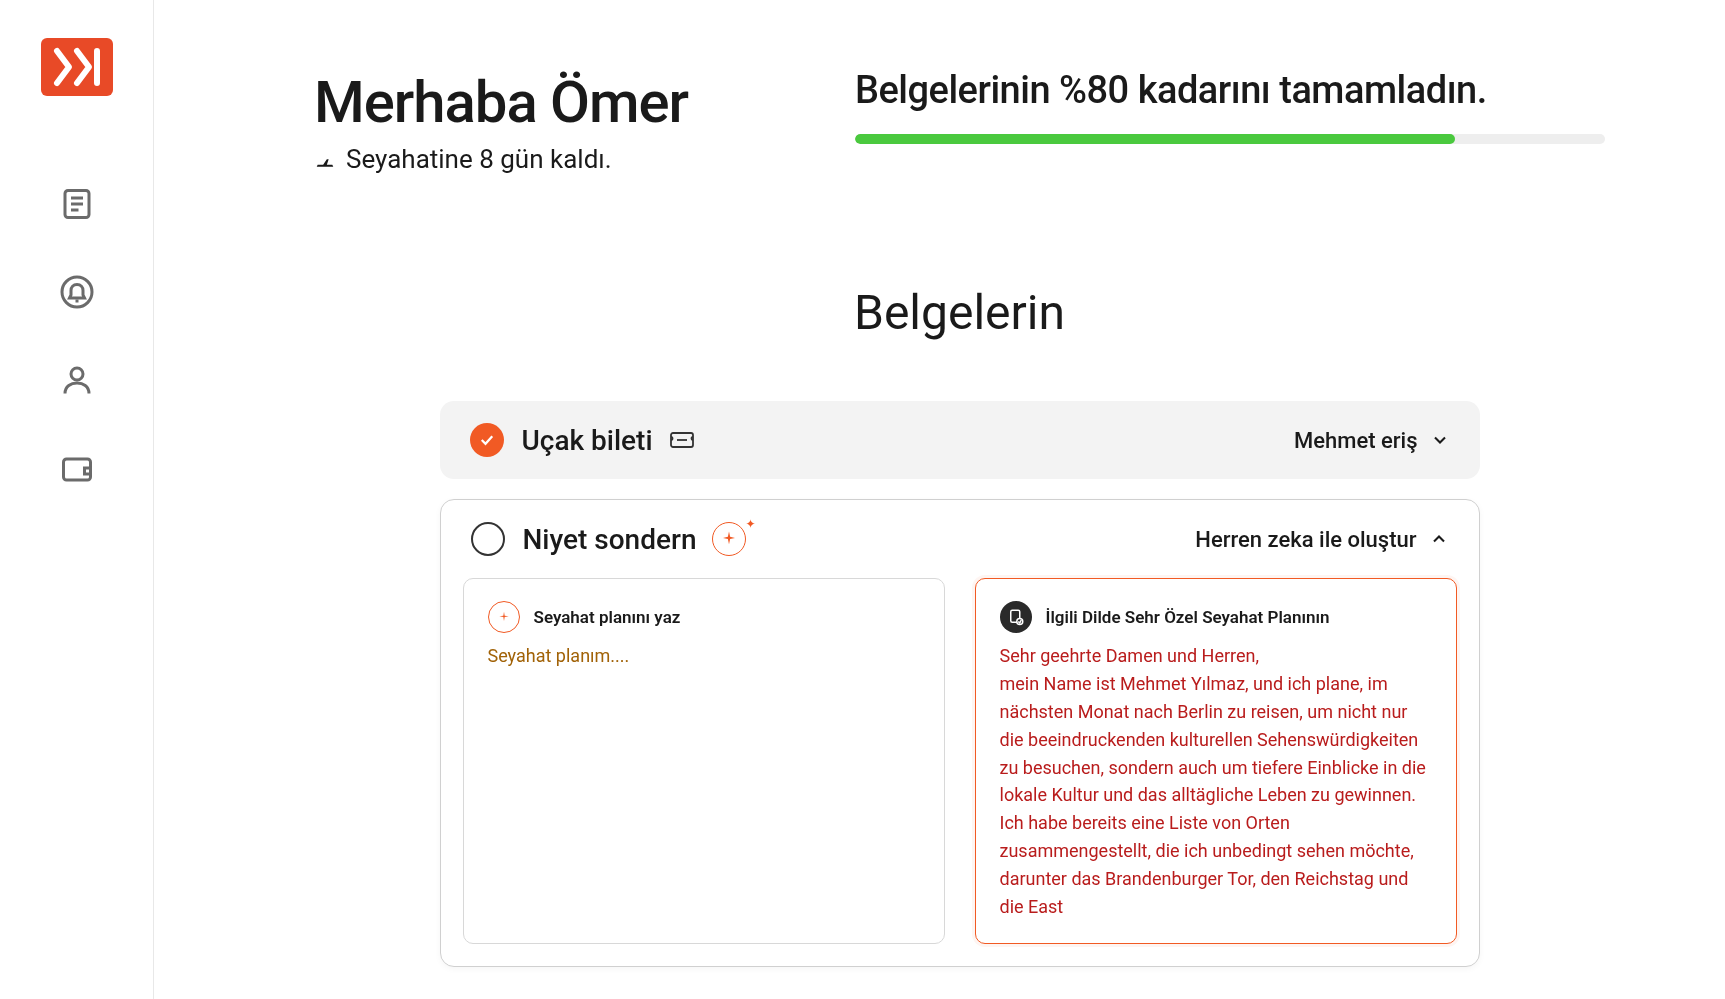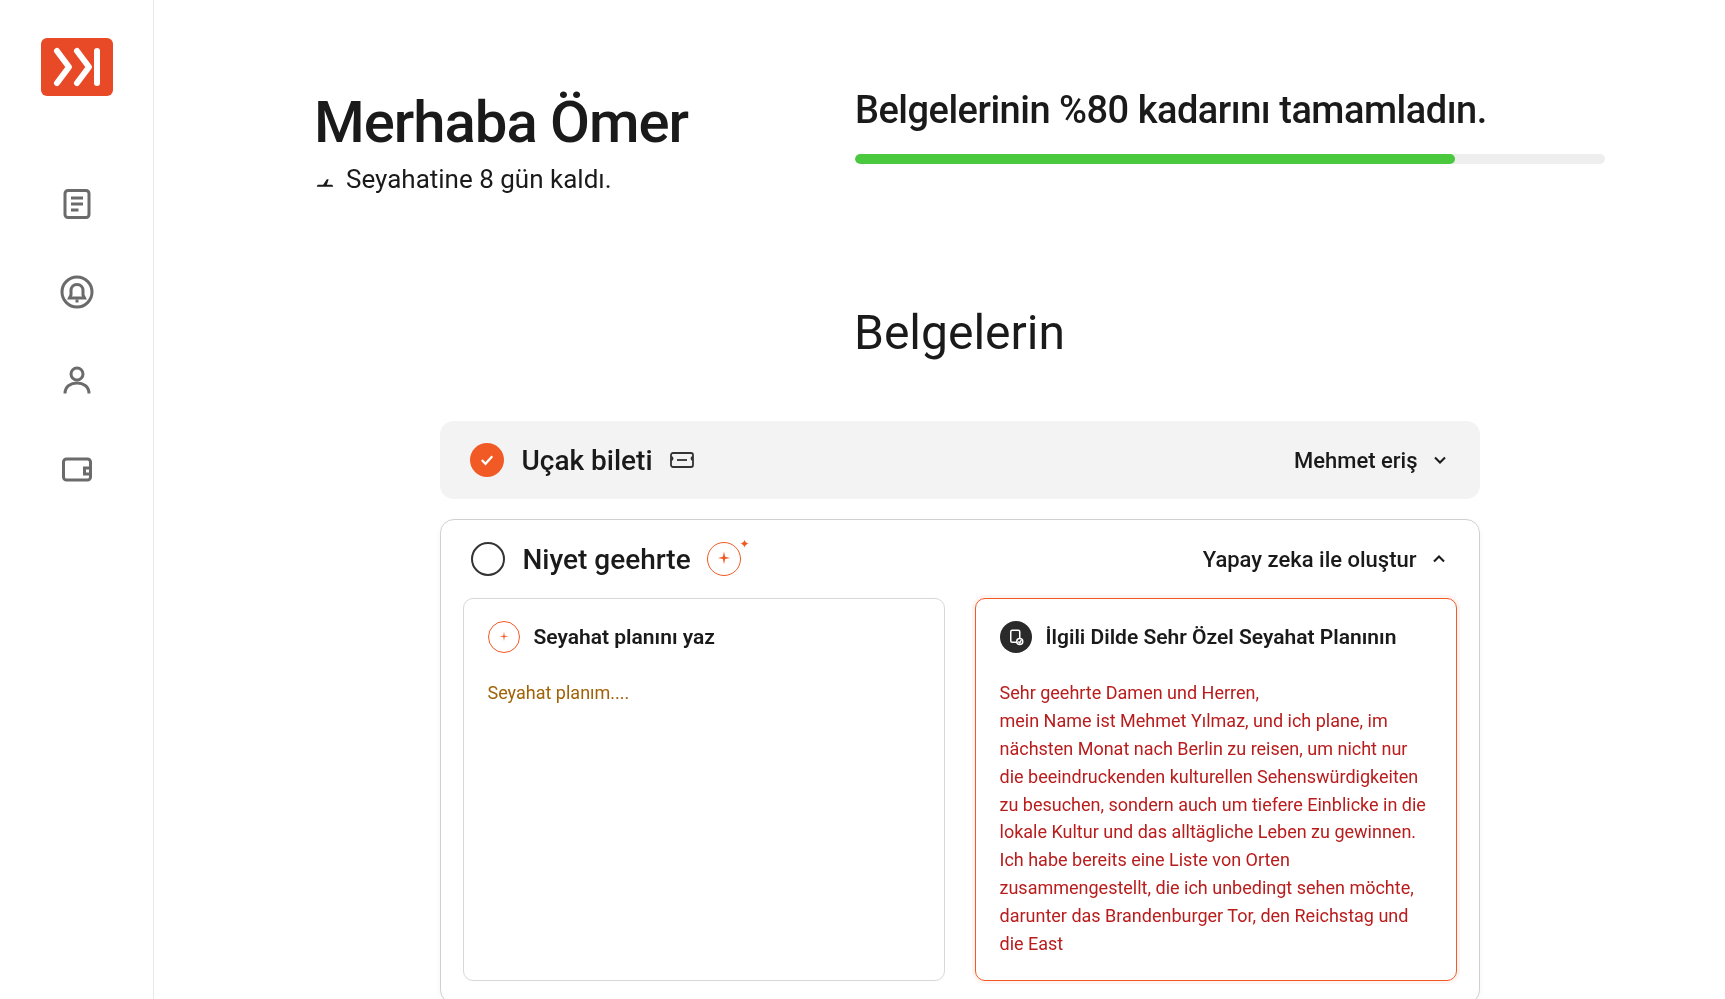--- a/index.html
+++ b/index.html
@@ -42,21 +42,21 @@
   height: 40px;
   display: flex;
   align-items: center;
   justify-content: center;
   cursor: pointer;
   color: #6b6b6b;
 }
 .nav-item svg { width: 36px; height: 36px; stroke: currentColor; }
 .main {
   flex: 1;
-  padding: 88px 120px 0 160px;
+  padding: 68px 120px 0 160px;
   overflow-y: auto;
 }
 .header-row {
   display: flex;
   justify-content: space-between;
   align-items: flex-start;
   margin-bottom: 110px;
 }
 .header-left { }
 .greeting {
@@ -189,23 +189,23 @@
   min-height: 320px;
 }
 .panel.highlight {
   border: 1.5px solid #f15a24;
   box-shadow: 0 0 0 3px rgba(241,90,36,0.06);
 }
 .panel-title {
   display: flex;
   align-items: center;
   gap: 14px;
-  font-size: 21px;
+  font-size: 17px;
   font-weight: 600;
-  margin-bottom: 26px;
+  margin-bottom: 9px;
 }
 .panel-icon-circle {
   width: 32px;
   height: 32px;
   border: 1.5px solid #f15a24;
   border-radius: 50%;
   display: flex;
   align-items: center;
   justify-content: center;
 }
@@ -311,30 +311,30 @@
               <path d="M6 9 L12 15 L18 9"></path>
             </svg>
           </div>
         </div>
       </div>
 
       <div class="doc-card expanded">
         <div class="doc-header">
           <div class="status-dot empty"></div>
           <div class="doc-title">
-            <span>Niyet geehrte</span>
+            <span>Niyet sondern</span>
             <div class="sparkle-badge">
               <svg viewBox="0 0 24 24" fill="#f15a24">
                 <path d="M12 2 L13.5 9 L20 10.5 L13.5 12 L12 19 L10.5 12 L4 10.5 L10.5 9 Z"></path>
               </svg>
               <span class="sparkle-dots">✦</span>
             </div>
           </div>
           <div class="doc-action">
-            <span>Yapay zeka ile oluştur</span>
+            <span>Herren zeka ile oluştur</span>
             <svg viewBox="0 0 24 24" fill="none" stroke="#1a1a1a" stroke-width="2.5">
               <path d="M6 15 L12 9 L18 15"></path>
             </svg>
           </div>
         </div>
 
         <div class="doc-body">
           <div class="panel">
             <div class="panel-title">
               <div class="panel-icon-circle">

